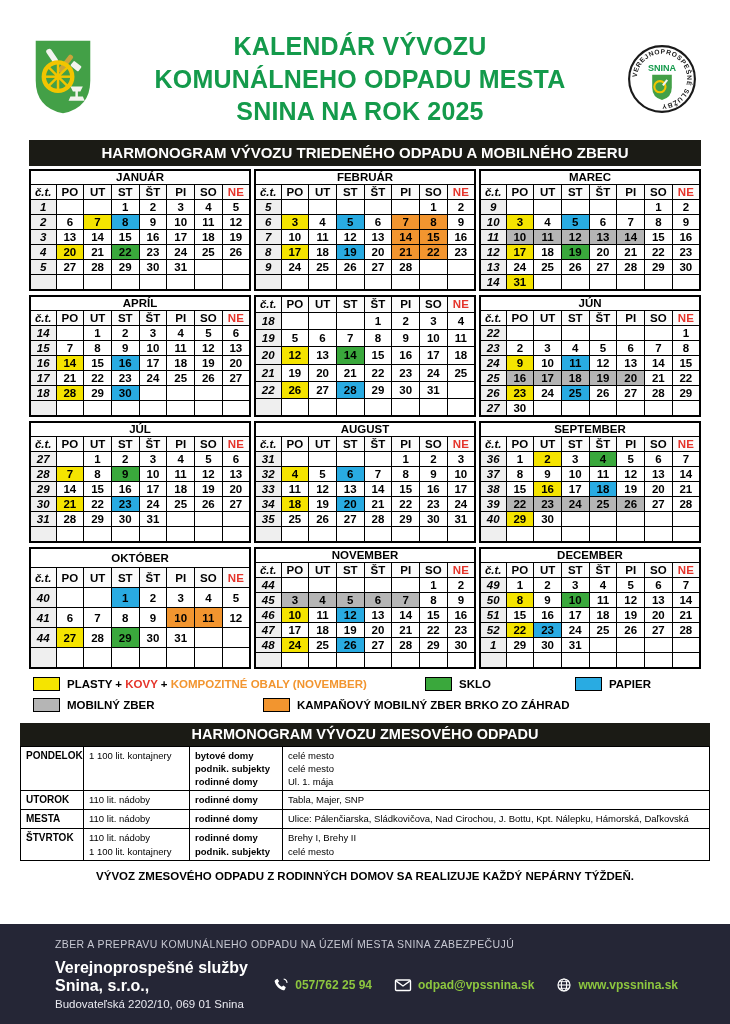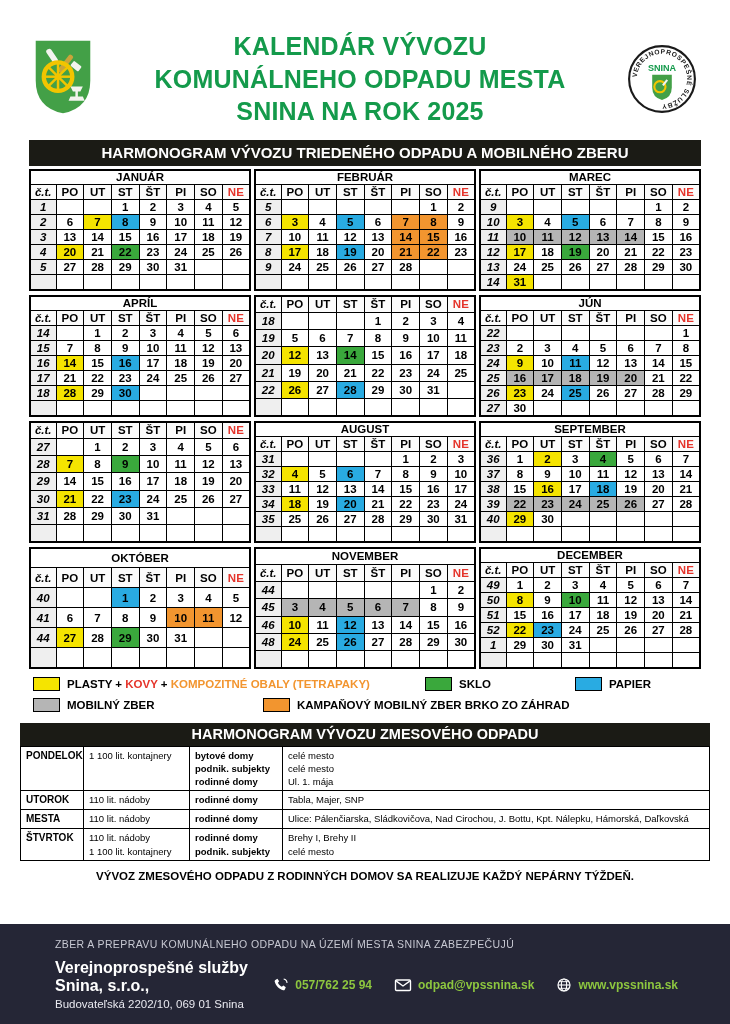--- a/index.html
+++ b/index.html
@@ -628,20 +628,23 @@
         <col>
         <col>
         <col>
         <col>
         <col>
         <col>
         <col>
       </colgroup>
       <tbody>
         <tr>
+          <td class="mtitle" colspan="8">JÚL</td>
+        </tr>
+        <tr>
           <td class="mhead ct">č.t.</td>
           <td class="mhead">PO</td>
           <td class="mhead">UT</td>
           <td class="mhead">ST</td>
           <td class="mhead">ŠT</td>
           <td class="mhead">PI</td>
           <td class="mhead">SO</td>
           <td class="mhead ne">NE</td>
         </tr>
         <tr>
@@ -996,20 +999,30 @@
           <td class="wk">46</td>
           <td class="day" style="background:#f5e400;">10</td>
           <td class="day" style="">11</td>
           <td class="day" style="background:#29abe2;">12</td>
           <td class="day" style="">13</td>
           <td class="day" style="">14</td>
           <td class="day" style="">15</td>
           <td class="day red" style="">16</td>
         </tr>
         <tr>
+          <td class="wk">47</td>
+          <td class="day red" style="">17</td>
+          <td class="day" style="">18</td>
+          <td class="day" style="">19</td>
+          <td class="day" style="">20</td>
+          <td class="day" style="">21</td>
+          <td class="day" style="">22</td>
+          <td class="day red" style="">23</td>
+        </tr>
+        <tr>
           <td class="wk">48</td>
           <td class="day" style="background:#f5e400;">24</td>
           <td class="day" style="">25</td>
           <td class="day" style="background:#29abe2;">26</td>
           <td class="day" style="">27</td>
           <td class="day" style="">28</td>
           <td class="day" style="">29</td>
           <td class="day red" style="">30</td>
         </tr>
         <tr>
@@ -1110,21 +1123,21 @@
           <td class="day" style=""></td>
         </tr>
       </tbody>
     </table>
   </div>
 
 <div class="legend" id="legend-container">
     <div class="legend-row legend-row1">
       <div class="legend-item">
         <span class="swatch" style="background:#f5e400"></span>
-        <span><span style="color:#000000">PLASTY + </span><span style="color:#e5342b">KOVY</span><span style="color:#000000"> + </span><span style="color:#f2952f">KOMPOZITNÉ OBALY (TETRAPAKY)</span></span>
+        <span><span style="color:#000000">PLASTY + </span><span style="color:#e5342b">KOVY</span><span style="color:#000000"> + </span><span style="color:#f2952f">KOMPOZITNÉ OBALY (NOVEMBER)</span></span>
       </div>
       <div class="legend-item">
         <span class="swatch" style="background:#3aa83c"></span>
         <span><span style="color:#000000">SKLO</span></span>
       </div>
       <div class="legend-item">
         <span class="swatch" style="background:#29abe2"></span>
         <span><span style="color:#000000">PAPIER</span></span>
       </div>
     </div>

